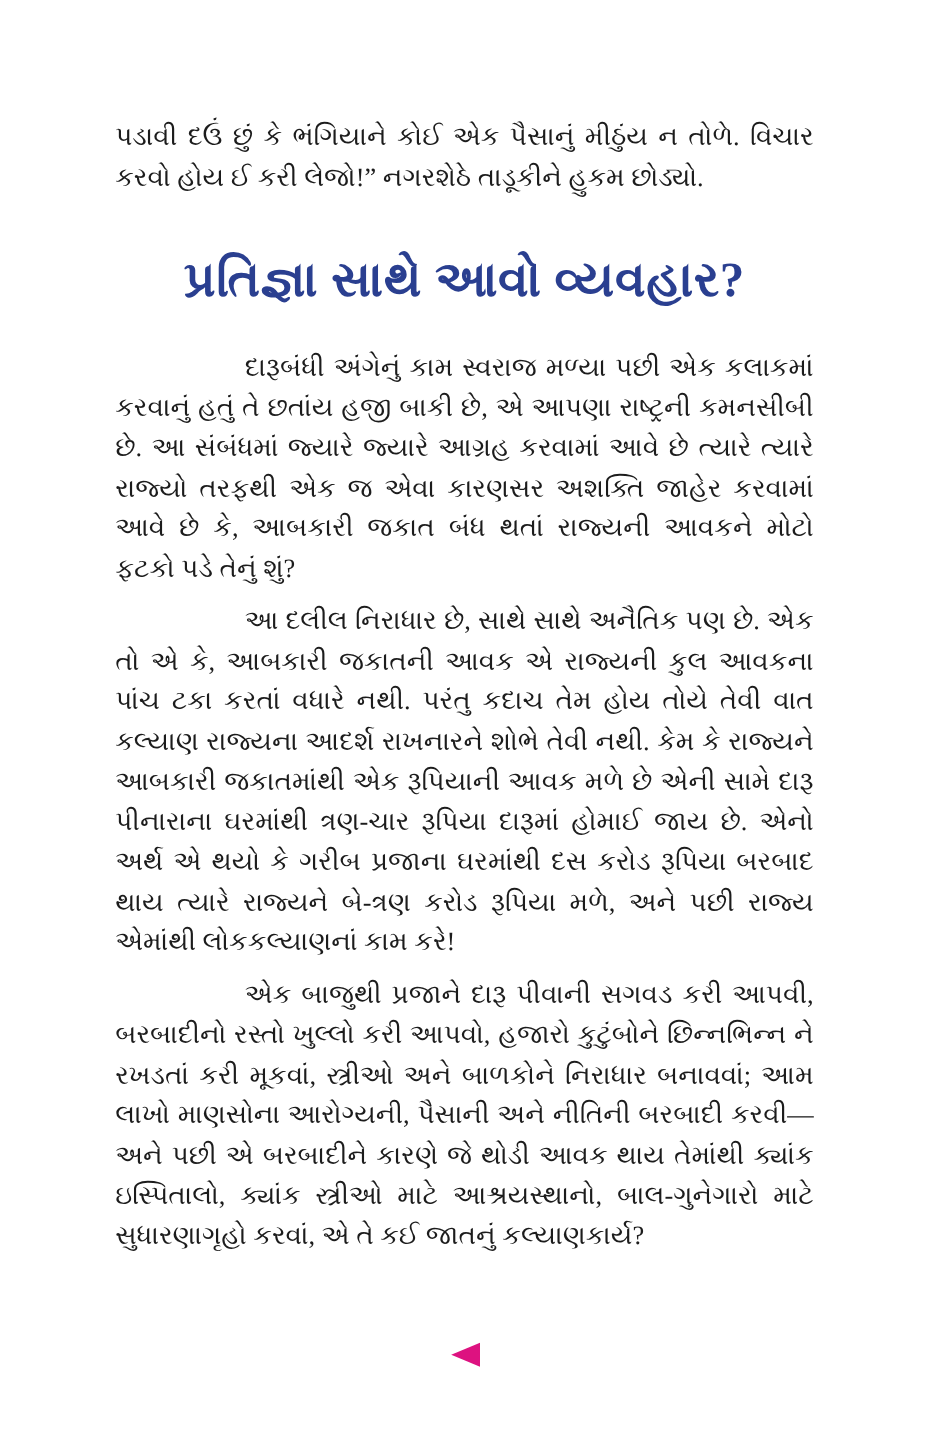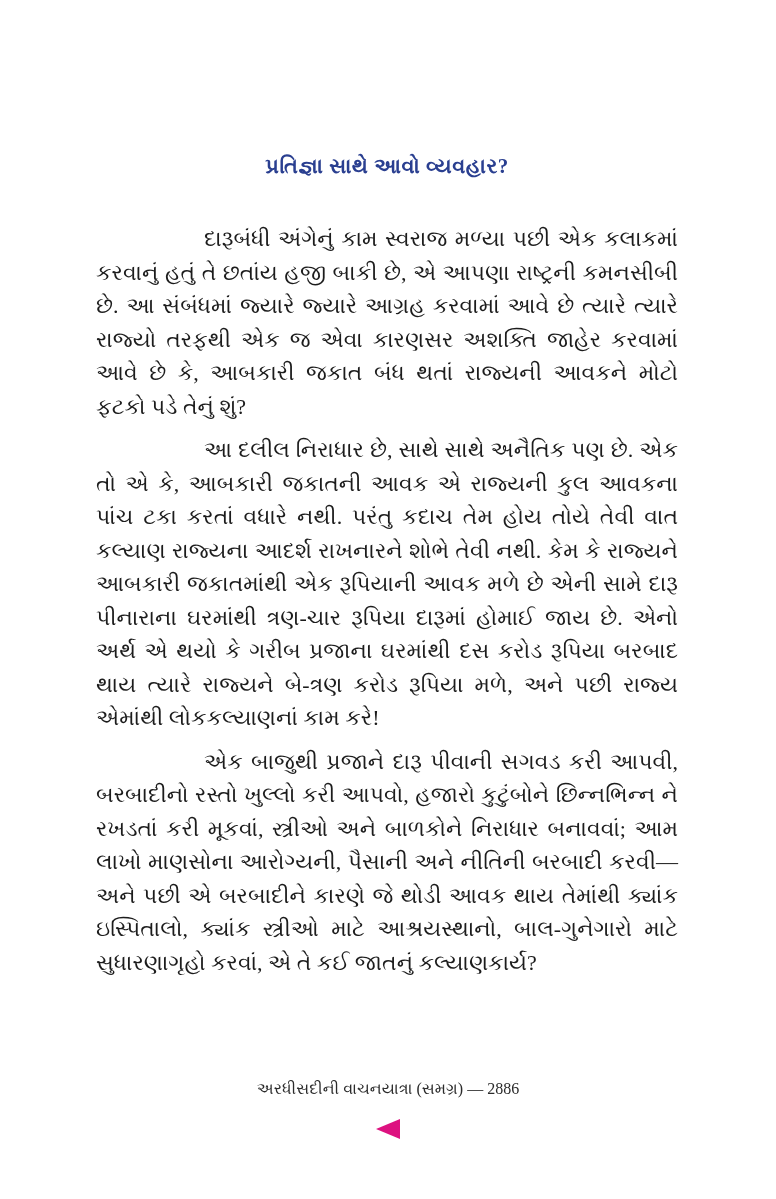--- a/index.html
+++ b/index.html
@@ -29,21 +29,21 @@
     margin:0 0 10px 0;
     font-size:22px;
     line-height:33.5px;
     text-align:justify;
     color:var(--body-text,#1c1c1c);
   }
   .body-text.indent{text-indent:108px;}
   .body-text.no-indent{text-indent:0;}
   .article-title{
     margin:45px 0 32px 0;
-    font-size:21px;
+    font-size:41px;
     line-height:48px;
     font-weight:bold;
     text-align:center;
     color:var(--title-blue,#2a3f90);
     letter-spacing:0.5px;
   }
   .footer{
     position:absolute;
     top:1078px;
     left:0;right:0;
@@ -63,29 +63,29 @@
     cursor:pointer;
   }
 </style>
 </head>
 <body>
 
 <div class="page">
 
   <div class="content">
 
+    <p class="body-text no-indent">પડાવી દઉં છું કે ભંગિયાને કોઈ એક પૈસાનું મીઠુંય ન તોળે. વિચાર કરવો હોય ઈ કરી લેજો!” નગરશેઠે તાડૂકીને હુકમ છોડ્યો.</p>
 
     <h1 class="article-title">પ્રતિજ્ઞા સાથે આવો વ્યવહાર?</h1>
 
     <p class="body-text indent">દારૂબંધી અંગેનું કામ સ્વરાજ મળ્યા પછી એક કલાકમાં કરવાનું હતું તે છતાંય હજી બાકી છે, એ આપણા રાષ્ટ્રની કમનસીબી છે. આ સંબંધમાં જ્યારે જ્યારે આગ્રહ કરવામાં આવે છે ત્યારે ત્યારે રાજ્યો તરફથી એક જ એવા કારણસર અશક્તિ જાહેર કરવામાં આવે છે કે, આબકારી જકાત બંધ થતાં રાજ્યની આવકને મોટો ફટકો પડે તેનું શું?</p>
 
     <p class="body-text indent">આ દલીલ નિરાધાર છે, સાથે સાથે અનૈતિક પણ છે. એક તો એ કે, આબકારી જકાતની આવક એ રાજ્યની કુલ આવકના પાંચ ટકા કરતાં વધારે નથી. પરંતુ કદાચ તેમ હોય તોયે તેવી વાત કલ્યાણ રાજ્યના આદર્શ રાખનારને શોભે તેવી નથી. કેમ કે રાજ્યને આબકારી જકાતમાંથી એક રૂપિયાની આવક મળે છે એની સામે દારૂ પીનારાના ઘરમાંથી ત્રણ-ચાર રૂપિયા દારૂમાં હોમાઈ જાય છે. એનો અર્થ એ થયો કે ગરીબ પ્રજાના ઘરમાંથી દસ કરોડ રૂપિયા બરબાદ થાય ત્યારે રાજ્યને બે-ત્રણ કરોડ રૂપિયા મળે, અને પછી રાજ્ય એમાંથી લોકકલ્યાણનાં કામ કરે!</p>
 
     <p class="body-text indent">એક બાજુથી પ્રજાને દારૂ પીવાની સગવડ કરી આપવી, બરબાદીનો રસ્તો ખુલ્લો કરી આપવો, હજારો કુટુંબોને છિન્નભિન્ન ને રખડતાં કરી મૂકવાં, સ્ત્રીઓ અને બાળકોને નિરાધાર બનાવવાં; આમ લાખો માણસોના આરોગ્યની, પૈસાની અને નીતિની બરબાદી કરવી—અને પછી એ બરબાદીને કારણે જે થોડી આવક થાય તેમાંથી ક્યાંક ઇસ્પિતાલો, ક્યાંક સ્ત્રીઓ માટે આશ્રયસ્થાનો, બાલ-ગુનેગારો માટે સુધારણાગૃહો કરવાં, એ તે કઈ જાતનું કલ્યાણકાર્ય?</p>
 
 
   </div>
 
-  <div class="footer">અરધીસદીની વાચનયાત્રા (સમગ્ર) — 2886</div>
 
   <div class="nav-triangle" title=""></div>
 
 </div>
 
 </body></html>

